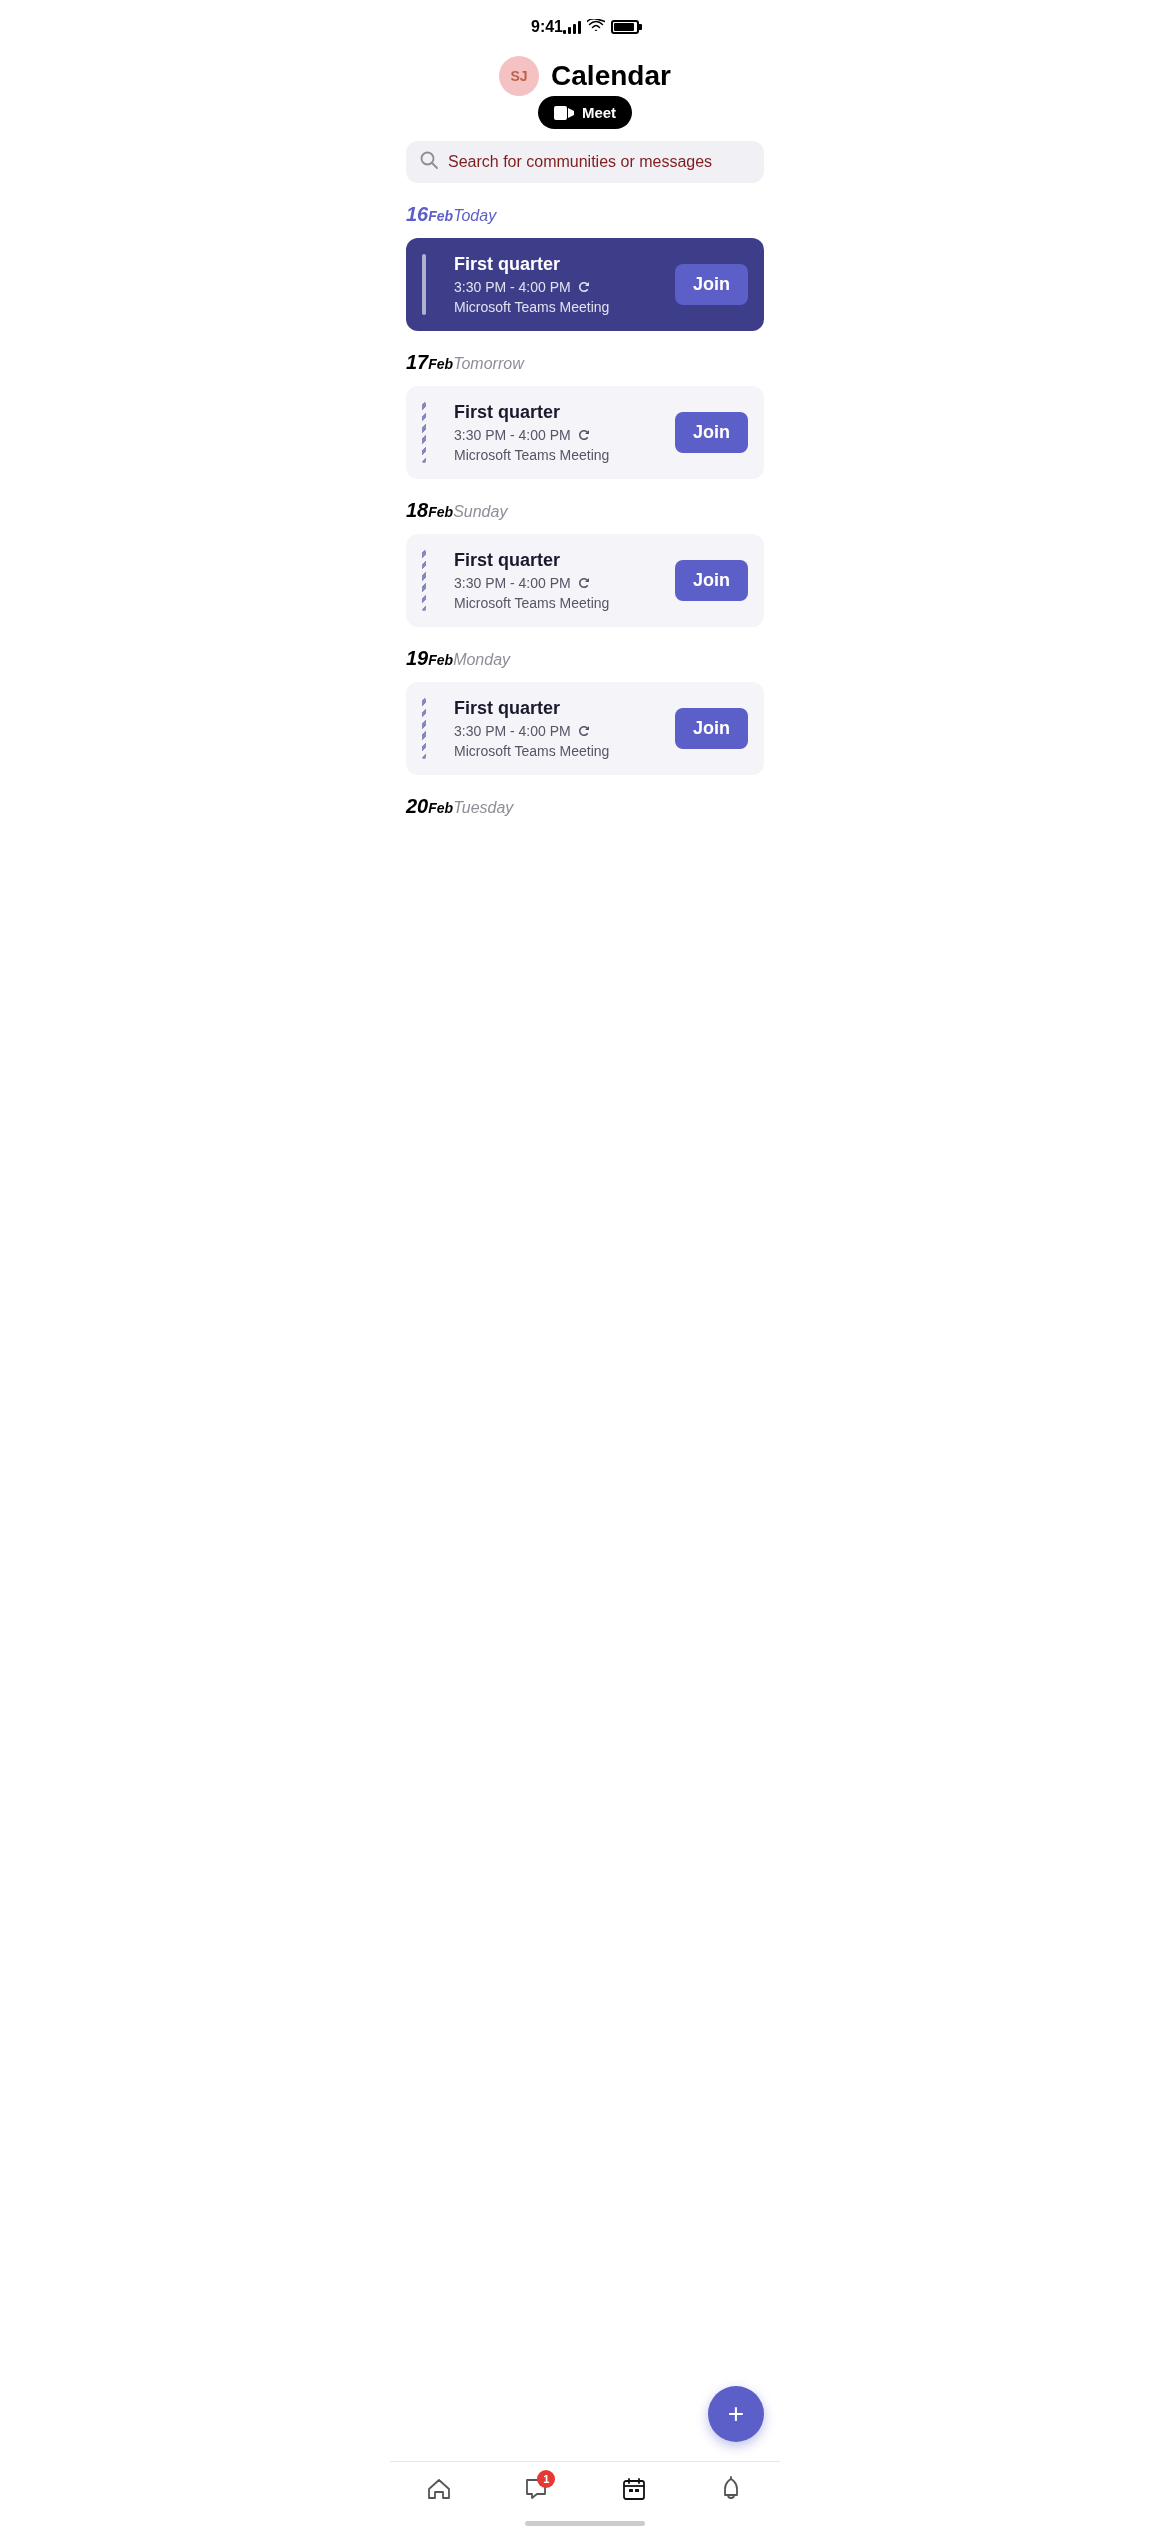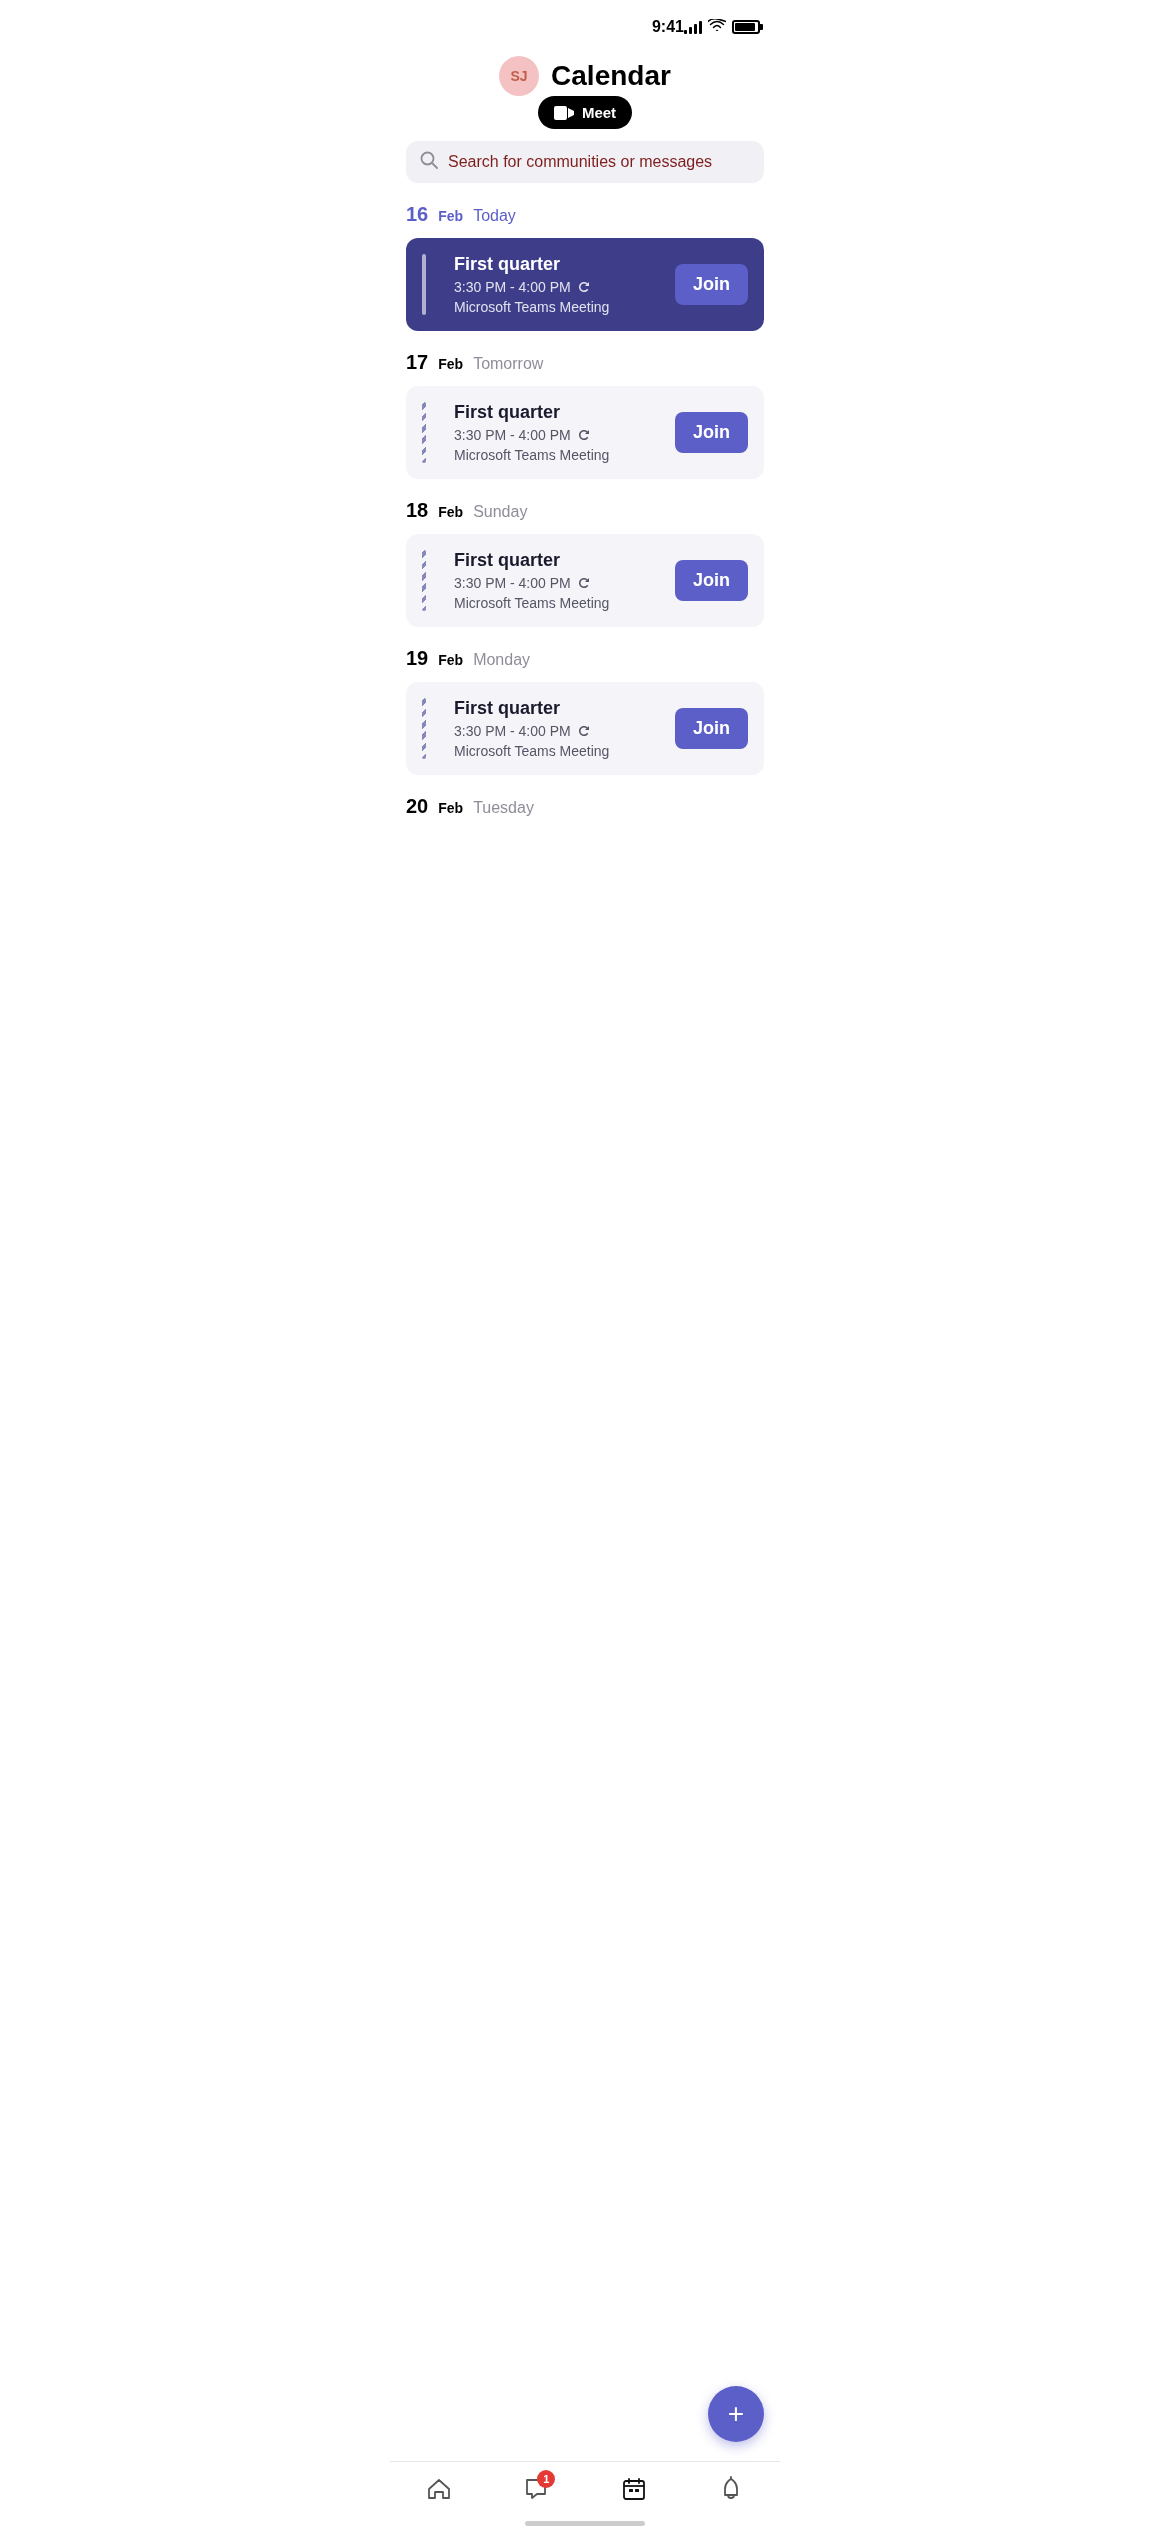--- a/index.html
+++ b/index.html
@@ -10,21 +10,21 @@
       width: 390px;
       min-height: 844px;
       margin: 0 auto;
       position: relative;
       overflow-x: hidden;
     }
 
     
     .status-bar {
       display: flex;
-      justify-content: flex-end;
+      justify-content: center;
       align-items: center;
       padding: 14px 20px 8px 20px;
       height: 48px;
     }
     .status-time {
       font-size: 16px;
       font-weight: 600;
       color: #000;
     }
     .status-icons {
@@ -145,23 +145,23 @@
     
     .calendar-content {
       padding: 0 16px;
       overflow-y: auto;
     }
 
     
     .date-header {
       display: flex;
       align-items: baseline;
-      gap: 10px;
       margin-bottom: 12px;
       margin-top: 4px;
+      font-style: italic;
     }
     .date-number {
       font-size: 20px;
       font-weight: 700;
       color: #000;
     }
     .date-number.today {
       color: #5b5fc7;
     }
     .date-month {

